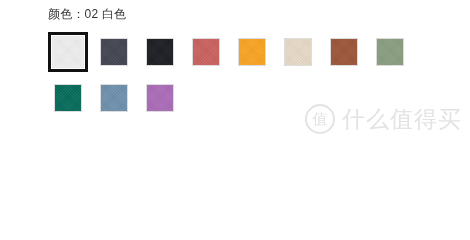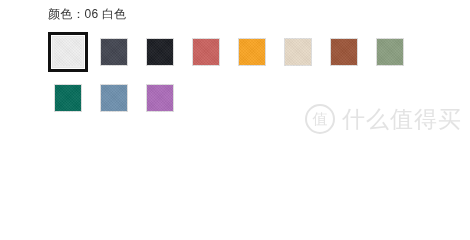--- a/index.html
+++ b/index.html
@@ -113,21 +113,21 @@
     letter-spacing: 1px;
     font-family: "DejaVu Sans", sans-serif;
     font-weight: 400;
   }
 </style>
 </head>
 <body>
 
 <div id="color-picker">
 
-  <div class="color-label">颜色：06 白色</div>
+  <div class="color-label">颜色：02 白色</div>
 
   <div class="swatch-grid">
 
     <div class="swatch-row">
       <div class="swatch selected" title="00 白色" style="border-color: rgb(17, 17, 17);">
         <div class="chip" style="background: rgb(238, 238, 238);"></div>
       </div>
       <div class="swatch" title="01 深石板灰">
         <div class="chip" style="background: rgb(67, 70, 81);"></div>
       </div>

